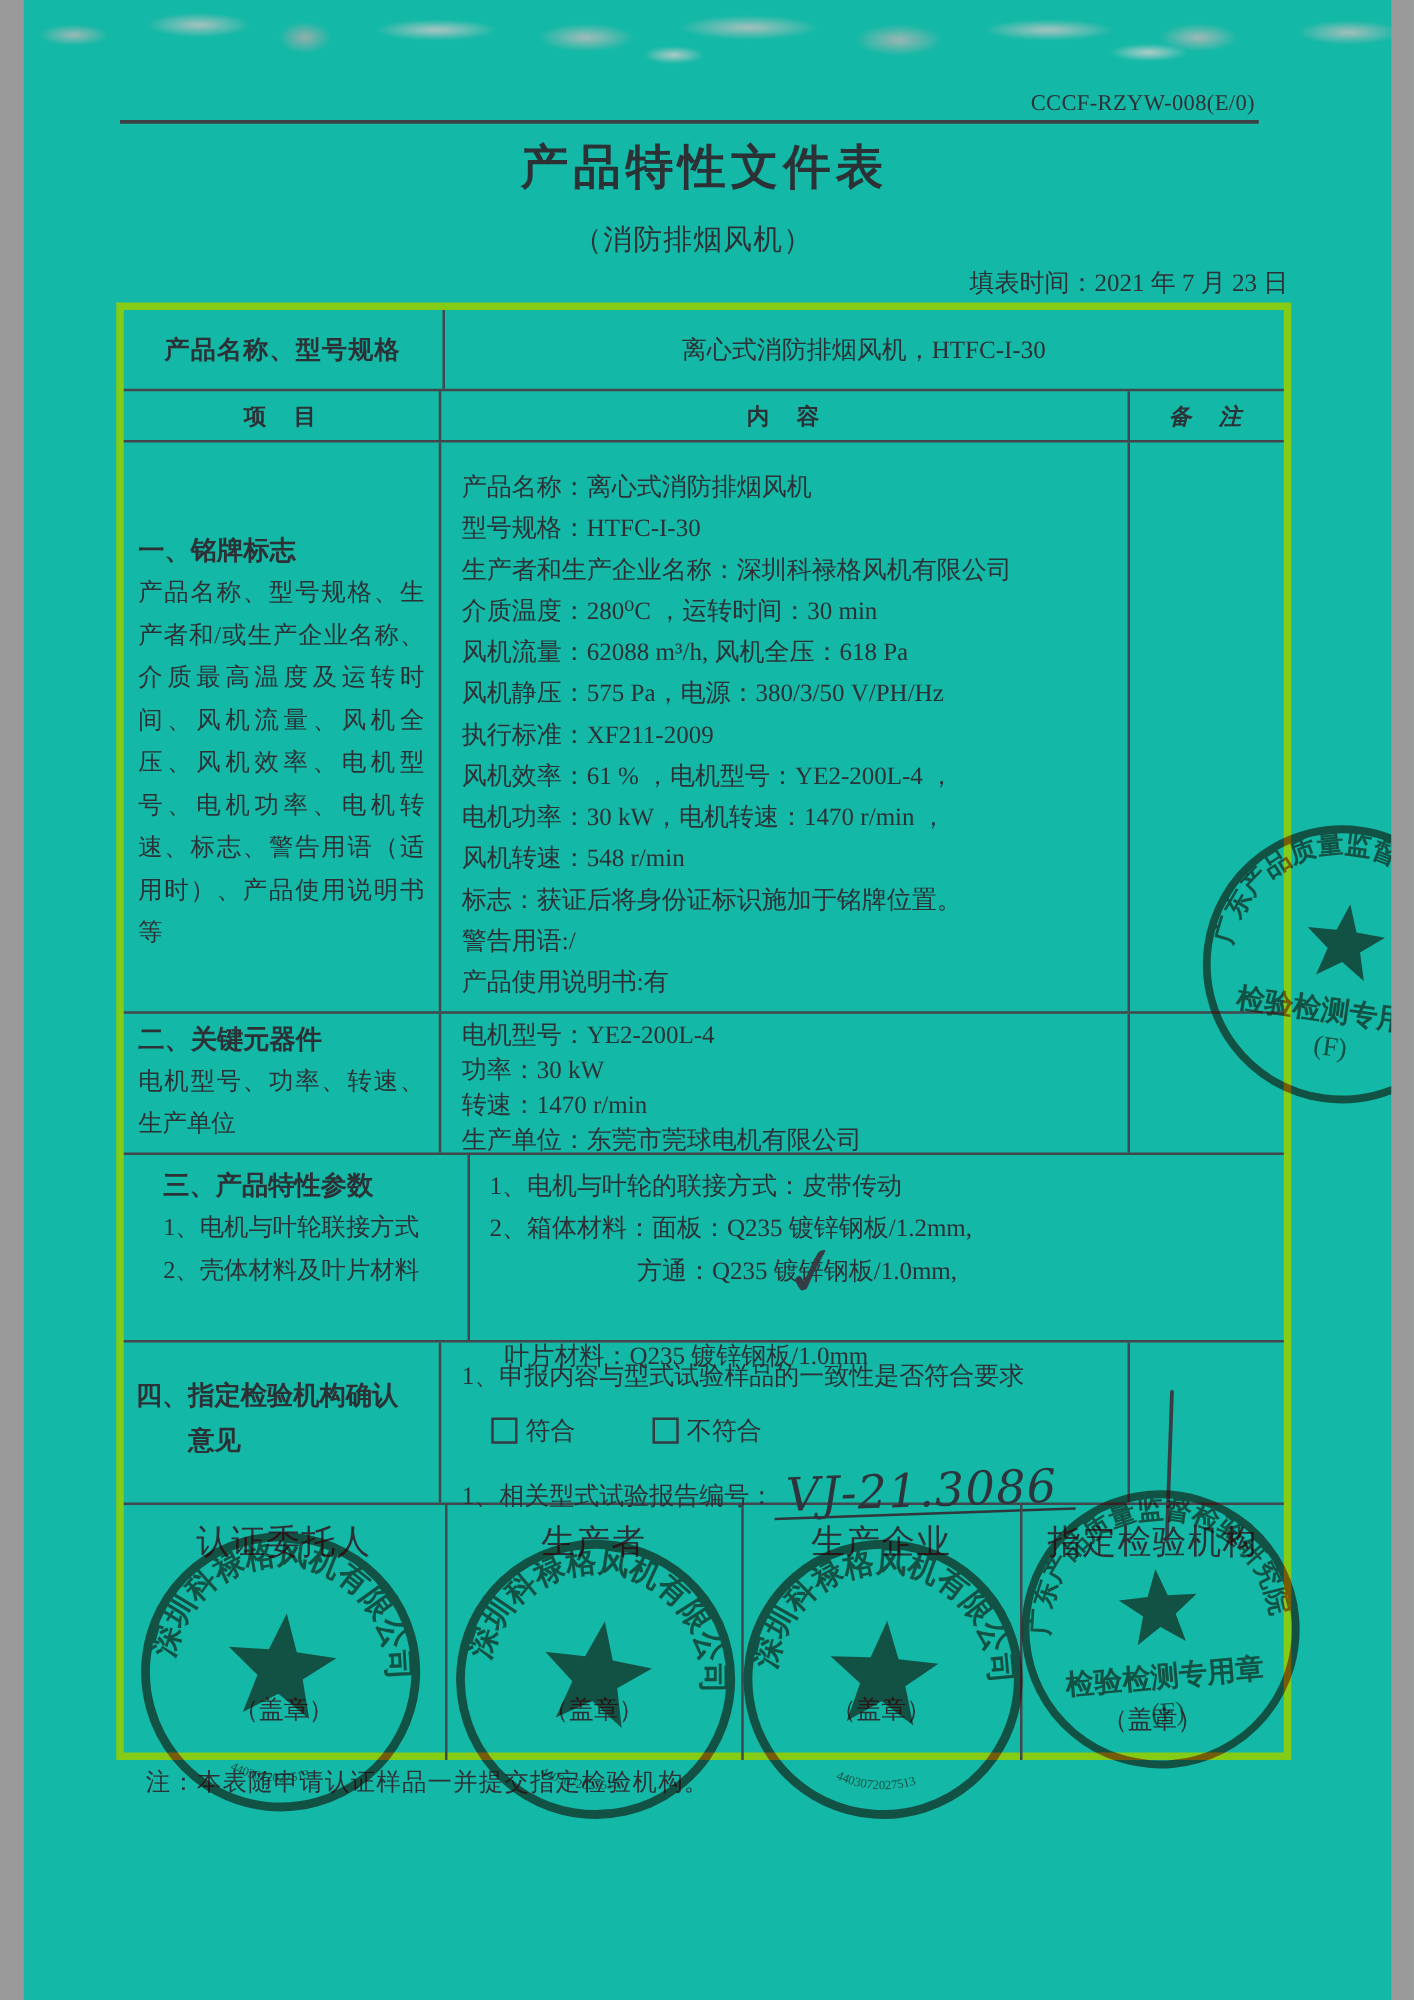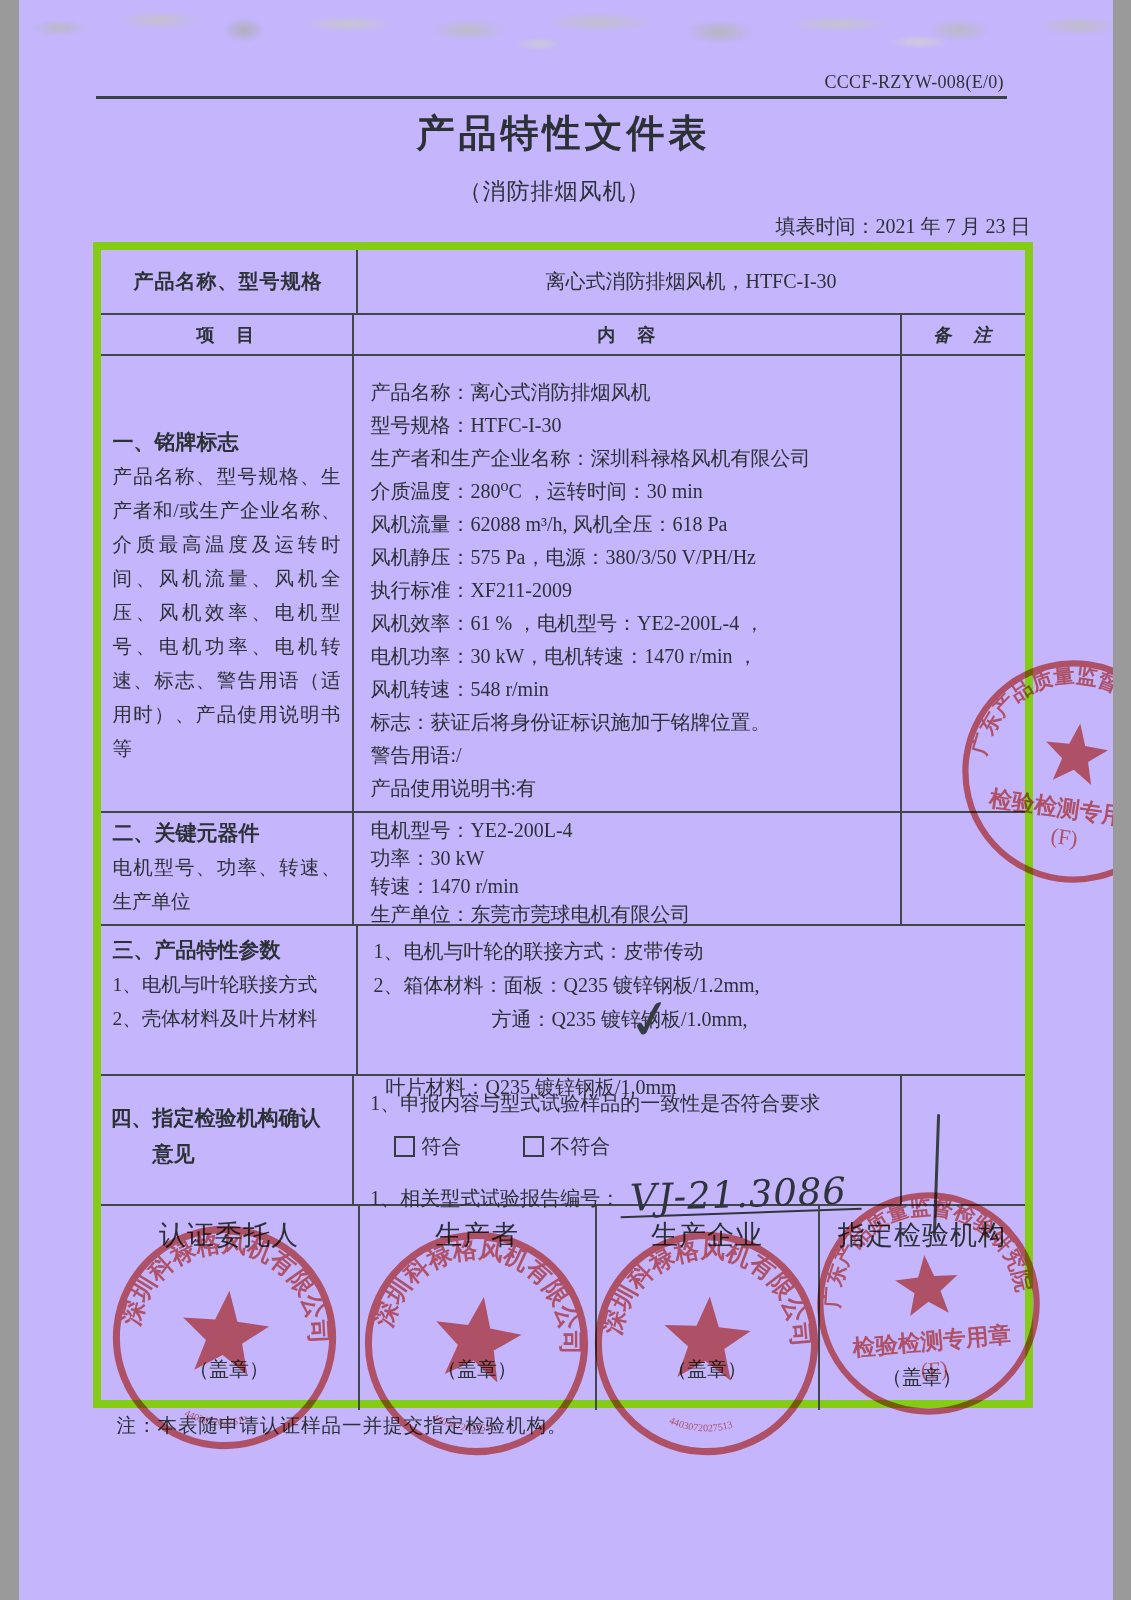--- a/index.html
+++ b/index.html
@@ -1,18 +1,18 @@
 <!DOCTYPE html>
 <html><head>
 <meta charset="utf-8">
 <style>
   html,body{margin:0;padding:0;background:#9a9a9a;}
   .page{
     position:relative; width:1094px; height:1600px; margin:0 auto;
-    background:#c4b5fd; overflow:hidden;
+    background:#14b8a6; overflow:hidden;
     font-family:"Liberation Serif","DejaVu Serif",serif;
     color:#2c3136;
   }
   
   .scan-noise{
     position:absolute; left:0; top:0; width:1131px; height:58px;
     background:
       radial-gradient(ellipse 40px 12px at 40px 28px, #b9b9b9 0%, transparent 70%),
       radial-gradient(ellipse 60px 14px at 140px 20px, #c4c4c4 0%, transparent 70%),
       radial-gradient(ellipse 30px 18px at 225px 30px, #adadad 0%, transparent 70%),
@@ -31,21 +31,21 @@
   
   .doc-code{position:absolute; left:806px; top:72px; width:200px; font-size:18px; letter-spacing:.3px;}
   .top-rule{position:absolute; left:77px; top:96px; width:911px; height:3px; background:#3c4146;}
   .doc-title{position:absolute; left:0; top:108px; width:1090px; text-align:center;
              font-size:38px; font-weight:700; letter-spacing:4px;}
   .doc-subtitle{position:absolute; left:0; top:176px; width:1072px; text-align:center;
              font-size:23px; letter-spacing:1px;}
   .fill-date{position:absolute; left:0; top:213px; width:1012px; text-align:right; font-size:20px;}
   
   .tbl{position:absolute; left:74px; top:242px; width:940px; height:1166px;
-       border:8px solid #84cc16; box-sizing:border-box; font-size:20px;}
+       border:6px solid #84cc16; box-sizing:border-box; font-size:20px;}
   .trow{display:flex; box-sizing:border-box; border-bottom:2px solid #41474c;}
   .trow:last-child{border-bottom:none;}
   .tcell{box-sizing:border-box; border-right:2px solid #41474c; position:relative;}
   .tcell:last-child{border-right:none;}
   .c-item{width:257px;}
   .c-content{width:555px;}
   .c-remark{width:124px;font-style:italic;}
   .row-a{height:65px;}
   .row-a .tcell{display:flex; align-items:center; justify-content:center;}
   .row-a .c-rest{flex:1; border-right:none;}
@@ -159,21 +159,21 @@
       <div class="tcell c-content content-pad" style="padding-top:3px;">
         <div class="content-line r2-line">电机型号：YE2-200L-4</div>
         <div class="content-line r2-line">功率：30 kW</div>
         <div class="content-line r2-line">转速：1470 r/min</div>
         <div class="content-line r2-line">生产单位：东莞市莞球电机有限公司</div>
       </div>
       <div class="tcell c-remark"></div>
     </div>
 
     <div class="trow row-3">
-      <div class="tcell c-item item-pad" style="">
+      <div class="tcell c-item item-pad" style="margin-left:20px;">
         <div class="item-title">三、产品特性参数</div>
         <div class="item-desc">1、电机与叶轮联接方式</div>
         <div class="item-desc">2、壳体材料及叶片材料</div>
       </div>
       <div class="tcell c-content content-pad" style="padding-top:8px;">
         <div class="content-line r3-line">1、电机与叶轮的联接方式：皮带传动</div>
         <div class="content-line r3-line">2、箱体材料：面板：Q235 镀锌钢板/1.2mm,</div>
         <div class="content-line r3-line indent-155">方通：Q235 镀锌钢板/1.0mm,</div>
         <div class="content-line r3-line indent-12">叶片材料：Q235 镀锌钢板/1.0mm</div>
       </div>

